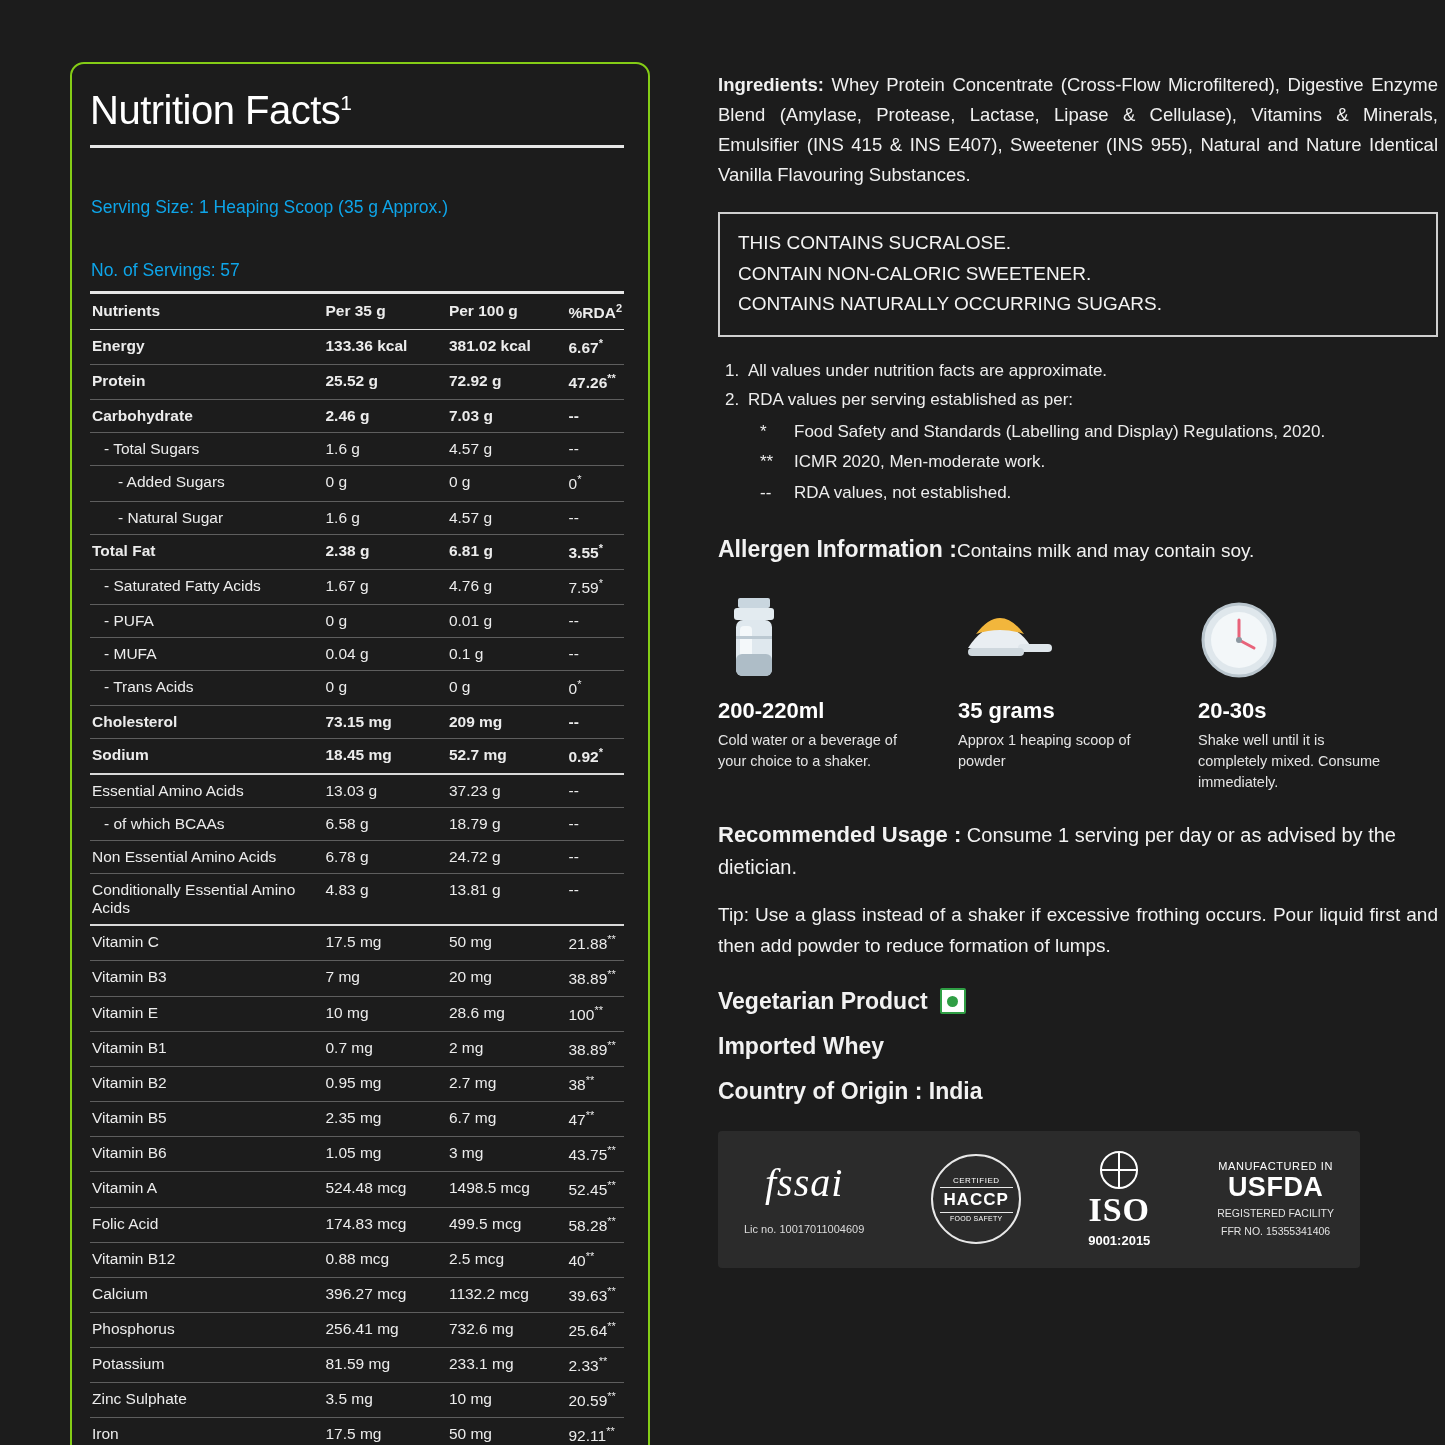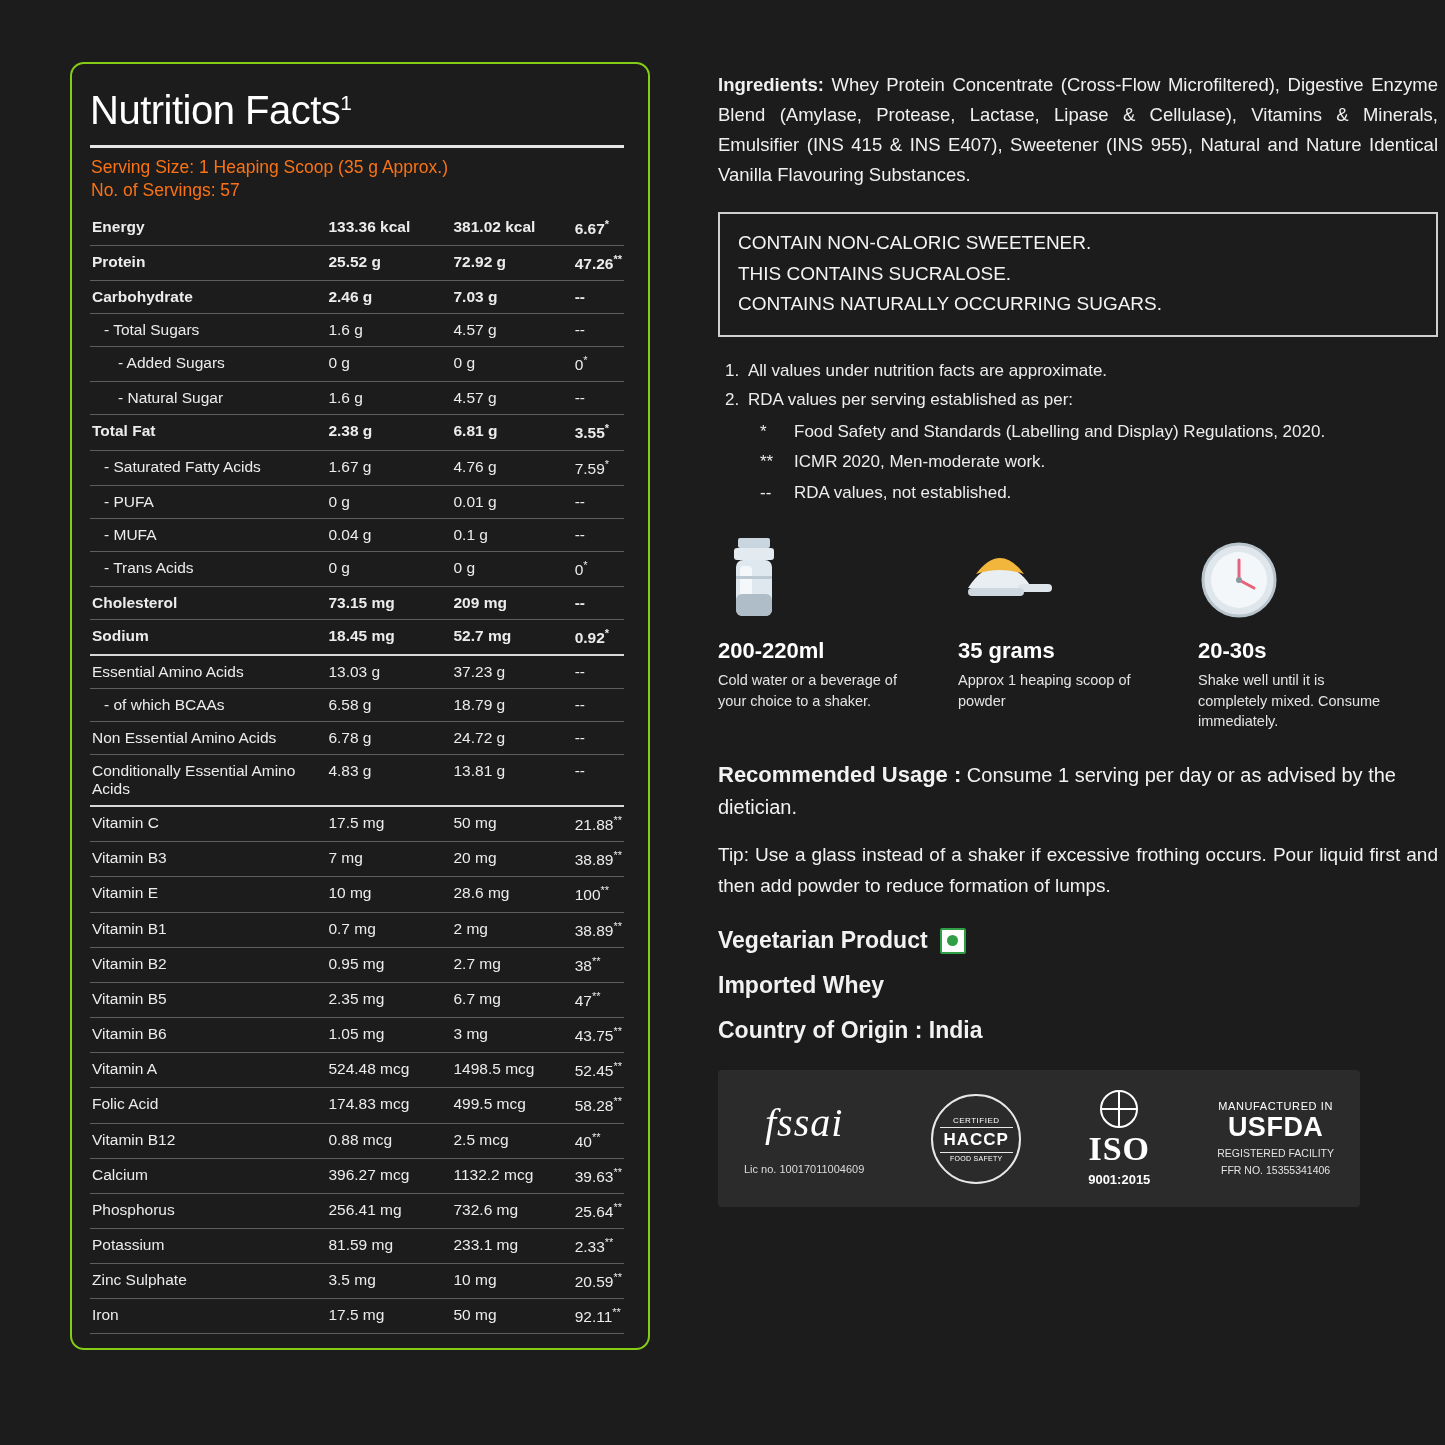--- a/index.html
+++ b/index.html
@@ -46,21 +46,22 @@
     font-size: 21px;
     vertical-align: super;
   }
   .rule-thick {
     border-top: 3px solid #e6e6e6;
     margin: 0 0 0 0;
   }
   .serving-line {
     font-size: 17.5px;
     padding: 9px 0 2px 1px;
-    color: #f97316;
+    color: #0ea5e9;
+    margin-top: 40px;
   }
   .serving-line.second {
     padding: 0 0 10px 1px;
   }
   table.nf {
     width: 100%;
     border-collapse: collapse;
     font-size: 15.5px;
   }
   table.nf td {
@@ -301,20 +302,26 @@
 <div class="page">
 
   <div class="left-col">
     <div class="nf-box">
       <div class="nf-title"><span>Nutrition Facts</span><sup>1</sup></div>
       <div class="rule-thick"></div>
       <div class="serving-line">Serving Size: 1 Heaping Scoop (35 g Approx.)</div>
       <div class="serving-line second">No. of Servings: 57</div>
       <table class="nf">
         <tbody id="nf-body">
+            <tr class="head">
+              <td class="c1">Nutrients</td>
+              <td class="c2">Per 35 g</td>
+              <td class="c3">Per 100 g</td>
+              <td class="c4">%RDA<sup class="mark">2</sup></td>
+            </tr>
             <tr class="bold">
               <td class="c1">Energy</td>
               <td class="c2">133.36 kcal</td>
               <td class="c3">381.02 kcal</td>
               <td class="c4">6.67<sup class="mark">*</sup></td>
             </tr>
             <tr class="bold">
               <td class="c1">Protein</td>
               <td class="c2">25.52 g</td>
               <td class="c3">72.92 g</td>
@@ -505,22 +512,22 @@
     </div>
   </div>
 
   <div class="right-col">
 
     <div class="ingredients">
       <b>Ingredients:</b><span> Whey Protein Concentrate (Cross-Flow Microfiltered), Digestive Enzyme Blend (Amylase, Protease, Lactase, Lipase &amp; Cellulase), Vitamins &amp; Minerals, Emulsifier (INS 415 &amp; INS E407), Sweetener (INS 955), Natural and Nature Identical Vanilla Flavouring Substances.</span>
     </div>
 
     <div class="sucralose-box">
+      <div>THIS CONTAINS SUCRALOSE.</div>
       <div>CONTAIN NON-CALORIC SWEETENER.</div>
-      <div>THIS CONTAINS SUCRALOSE.</div>
       <div>CONTAINS NATURALLY OCCURRING SUGARS.</div>
     </div>
 
     <ol class="notes">
       <li>All values under nutrition facts are approximate.</li>
       <li>
         <span>RDA values per serving established as per:</span>
         <ul class="sub-notes">
           <li>
               <span class="sym">*</span>
@@ -531,20 +538,23 @@
               <span>ICMR 2020, Men-moderate work.</span>
             </li>
           <li>
               <span class="sym">--</span>
               <span>RDA values, not established.</span>
             </li>
         </ul>
       </li>
     </ol>
 
+    <div class="heading-line">
+      <span class="h">Allergen Information :</span><span class="body">Contains milk and may contain soy.</span>
+    </div>
 
     <div class="icons-row">
       <div class="icon-cell">
         <div class="icon-art">
           <svg width="72" height="92" viewBox="0 0 72 92">
             <rect x="20" y="6" width="32" height="10" rx="2" fill="#c9d6df"></rect>
             <rect x="16" y="16" width="40" height="12" rx="3" fill="#e3ebf0"></rect>
             <rect x="18" y="28" width="36" height="56" rx="7" fill="#dfe8ee"></rect>
             <rect x="22" y="34" width="12" height="44" rx="4" fill="#f4f8fa"></rect>
             <rect x="18" y="62" width="36" height="22" rx="6" fill="#aebdc7"></rect>

